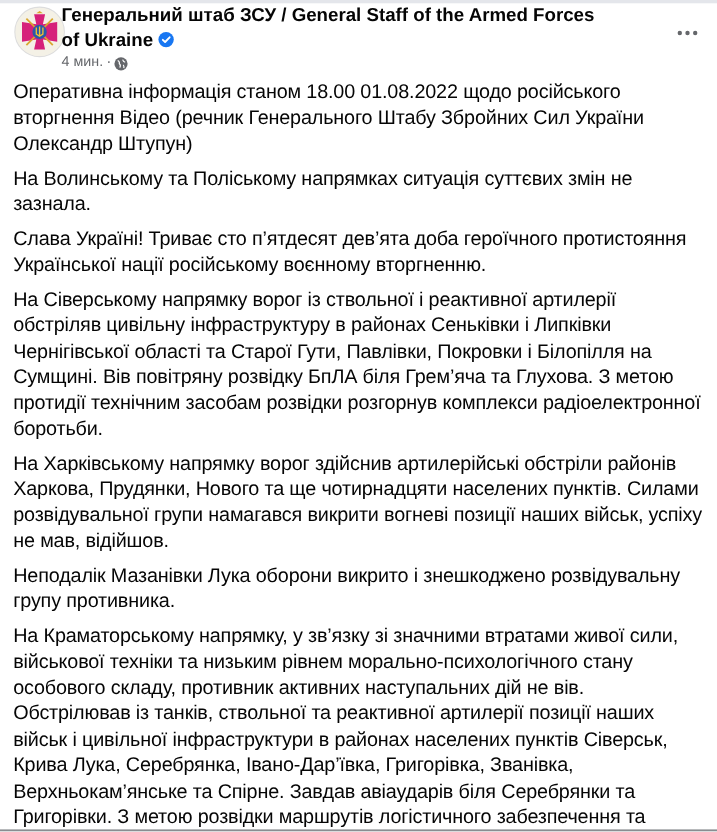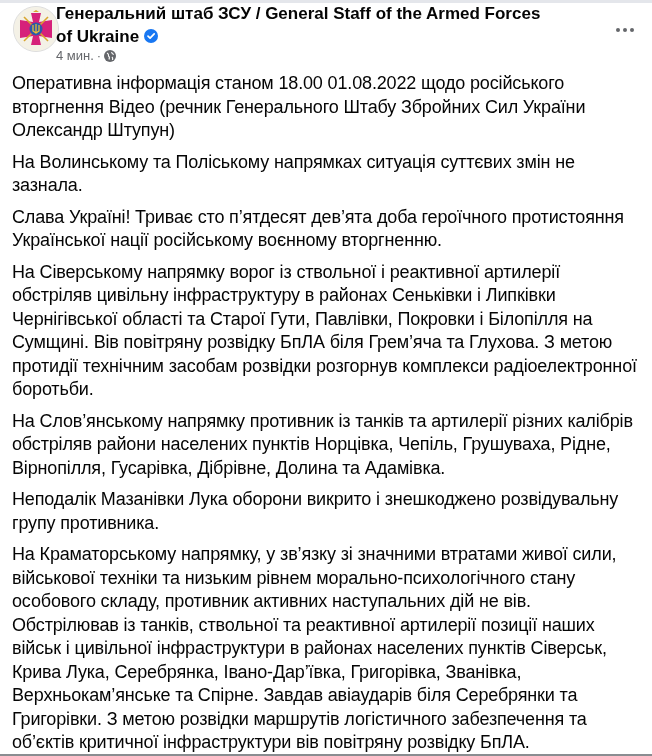--- a/index.html
+++ b/index.html
@@ -56,21 +56,21 @@
       position: relative;
     }
     .verified-icon svg { position: absolute; left: 0; top: 0; }
     .post-meta {
       position: absolute;
       left: 52px; top: 48px;
       font-size: 13px;
       color: #65676b;
       line-height: 16px;
       display: flex;
-      align-items: center;
+      align-items: flex-end;
     }
     .meta-sep { margin: 0 3px; }
     .globe-icon {
       display: inline-block;
       width: 12px; height: 12px;
       border-radius: 50%;
       background: #65676b;
       position: relative;
     }
     .globe-icon svg { position: absolute; left: 0; top: 0; }
@@ -154,18 +154,18 @@
     <span class="dot"></span>
     <span class="dot"></span>
   </div>
 </div>
 
 <div class="post-body">
   <p>Оперативна інформація станом 18.00 01.08.2022 щодо російського вторгнення Відео (речник Генерального Штабу Збройних Сил України Олександр Штупун)</p>
   <p>На Волинському та Поліському напрямках ситуація суттєвих змін не зазнала.</p>
   <p>Слава Україні! Триває сто п’ятдесят дев’ята доба героїчного протистояння Української нації російському воєнному вторгненню.</p>
   <p>На Сіверському напрямку ворог із ствольної і реактивної артилерії обстріляв цивільну інфраструктуру в районах Сеньківки і Липківки Чернігівської області та Старої Гути, Павлівки, Покровки і Білопілля на Сумщині. Вів повітряну розвідку БпЛА біля Грем’яча та Глухова. З метою протидії технічним засобам розвідки розгорнув комплекси радіоелектронної боротьби.</p>
-  <p>На Слов’янському напрямку противник із танків та артилерії різних калібрів обстріляв райони населених пунктів Норцівка, Чепіль, Грушуваха, Рідне, Вірнопілля, Гусарівка, Дібрівне, Долина та Адамівка.</p>
+  <p>На Харківському напрямку ворог здійснив артилерійські обстріли районів Харкова, Прудянки, Нового та ще чотирнадцяти населених пунктів. Силами розвідувальної групи намагався викрити вогневі позиції наших військ, успіху не мав, відійшов.</p>
   <p>Неподалік Мазанівки Лука оборони викрито і знешкоджено розвідувальну групу противника.</p>
   <p>На Краматорському напрямку, у зв’язку зі значними втратами живої сили, військової техніки та низьким рівнем морально-психологічного стану особового складу, противник активних наступальних дій не вів. Обстрілював із танків, ствольної та реактивної артилерії позиції наших військ і цивільної інфраструктури в районах населених пунктів Сіверськ, Крива Лука, Серебрянка, Івано-Дар’ївка, Григорівка, Званівка, Верхньокам’янське та Спірне. Завдав авіаударів біля Серебрянки та Григорівки. З метою розвідки маршрутів логістичного забезпечення та об’єктів критичної інфраструктури вів повітряну розвідку БпЛА.</p>
 </div>
 
 <div class="bottom-line"></div>
 
 </body></html>

